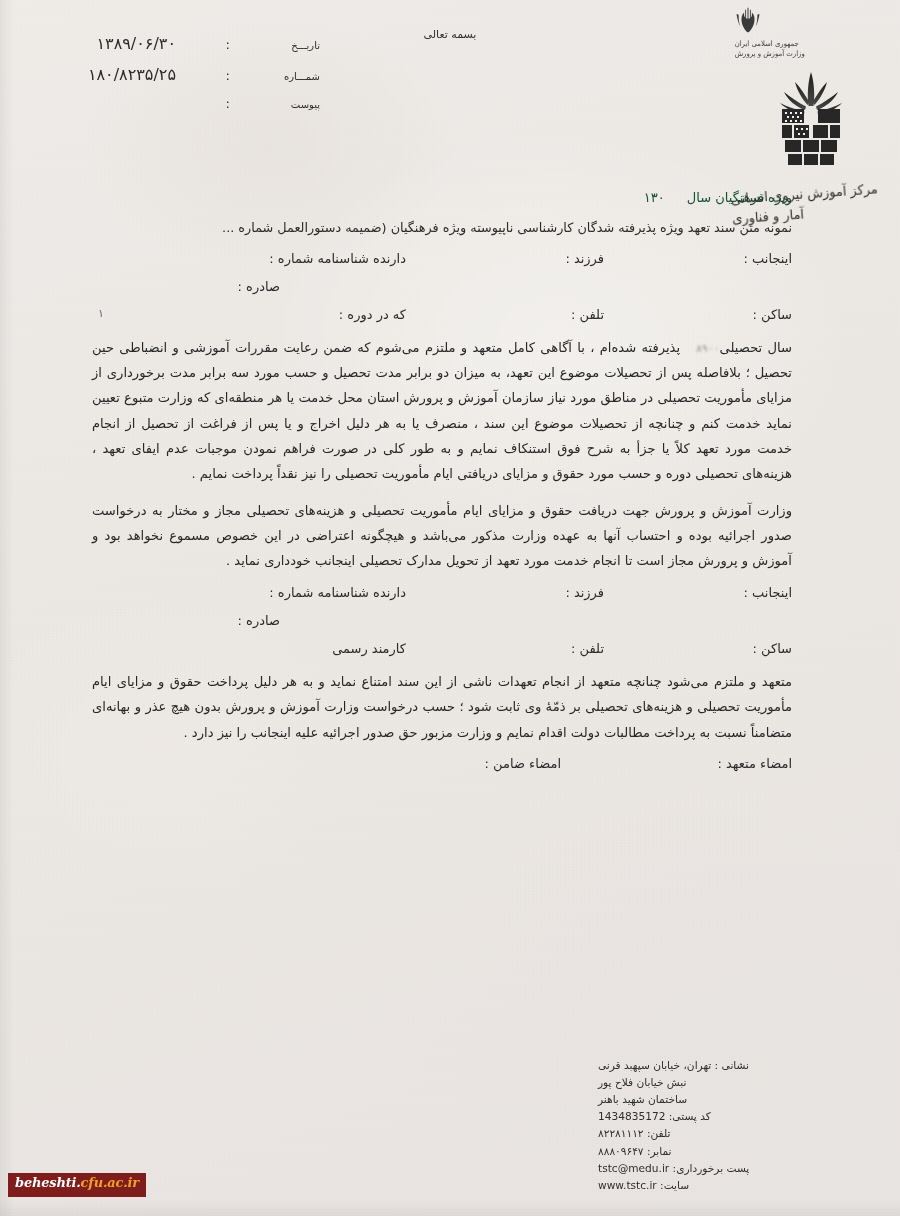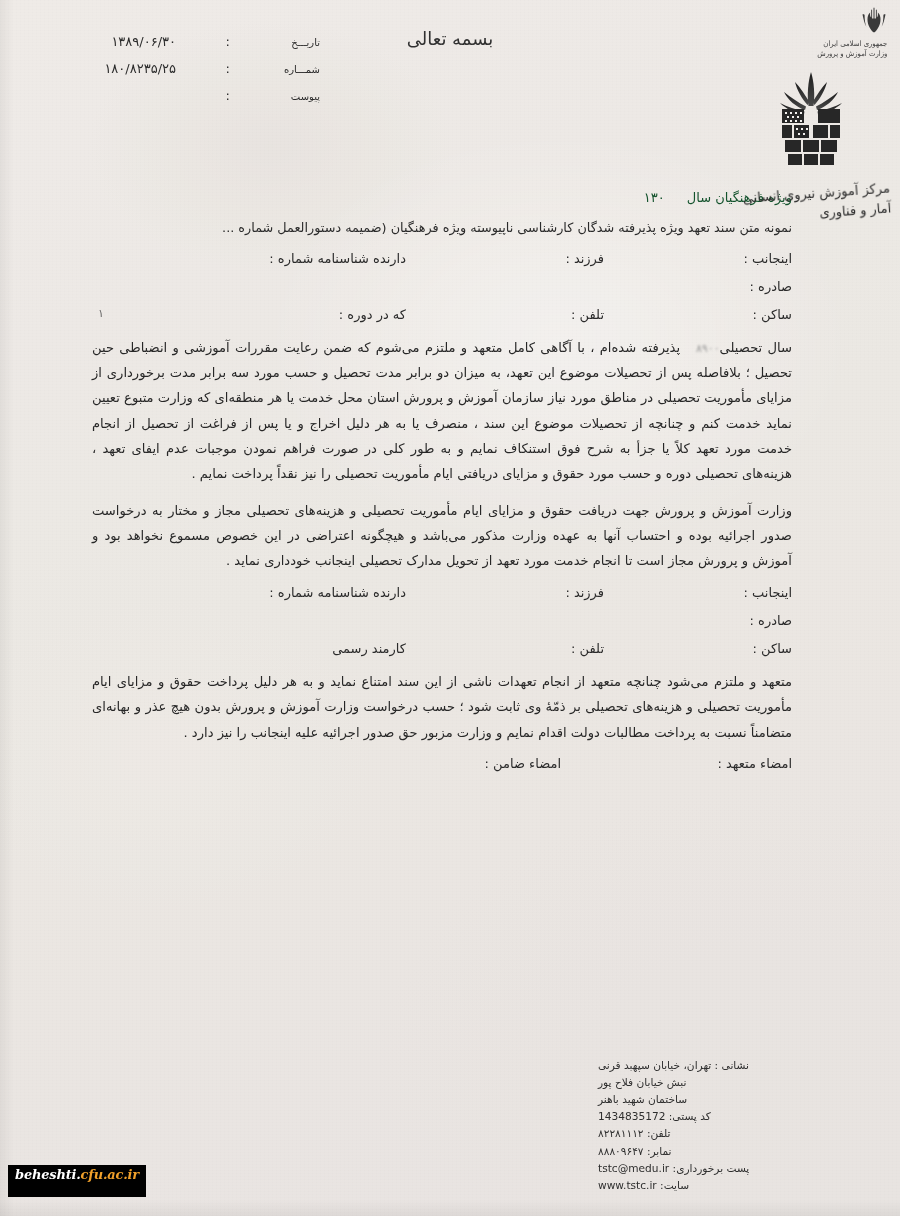--- a/index.html
+++ b/index.html
@@ -43,21 +43,21 @@
       repeating-linear-gradient(0deg, rgba(0,0,0,0.012) 0 1px, rgba(0,0,0,0) 1px 3px),
       repeating-linear-gradient(90deg, rgba(0,0,0,0.010) 0 1px, rgba(0,0,0,0) 1px 4px);
     opacity: .6;
   }
   .layer { position: absolute; z-index: 3; }
 
   
   #letterhead {
     top: 4px; left: 728px;
     width: 166px; height: 250px;
-    text-align: right;
+    text-align: left;
     z-index: 4;
   }
   .emblem {
     font-size: 27px; line-height: 1;
     color: #3b3b3b;
     letter-spacing: -2px;
     margin-bottom: 1px;
     filter: blur(.15px);
   }
   .ministry {
@@ -82,21 +82,21 @@
     margin-top: 2px;
     filter: blur(.2px);
     white-space: nowrap;
   }
   .center-name span { display: block; }
 
   
   #basmala {
     top: 28px; left: 0; right: 0;
     text-align: center;
-    font-size: 18px;
+    font-size: 11px;
     color: #303030;
     letter-spacing: .5px;
     filter: blur(.2px);
   }
   #header-meta {
     top: 34px; left: 0;
     width: 320px;
     font-size: 13px;
     color: #2b2b2b;
     filter: blur(.15px);
@@ -109,21 +109,21 @@
   }
   .meta-label {
     width: 86px;
     text-align: justify;
     padding-left: 4px;
     white-space: nowrap;
     font-size: 10px;
   }
   .meta-colon { width: 10px; }
   .meta-value {
-    font-size: 13px;
+    font-size: 16px;
     letter-spacing: .3px;
     padding-right: 44px;
     direction: ltr;
     unicode-bidi: embed;
   }
 
   
   #doc-body {
     top: 190px;
     right: 108px;
@@ -154,21 +154,21 @@
     align-items: baseline;
     font-size: 13px;
     color: #2b2b2b;
     margin-bottom: 13px;
     filter: blur(.15px);
   }
   .field { white-space: nowrap; }
   .f-injaneb { width: 188px; }
   .f-farzand { width: 198px; }
   .f-shenasname { flex: 1; }
-  .field-row.single { margin-bottom: 13px; }
+  .field-row.single { margin-bottom: 13px; justify-content: flex-end; }
   .f-sadere { width: 188px; }
   .f-saken { width: 188px; }
   .f-telefon { width: 198px; }
   .f-dore { flex: 1; }
   .f-karmand { flex: 1; }
   .stray-mark {
     position: absolute;
     left: 6px;
     font-size: 11px;
     color: #6a6a6a;
@@ -219,22 +219,22 @@
     direction: ltr;
     unicode-bidi: embed;
     font-family: "DejaVu Sans", sans-serif;
     letter-spacing: 0;
   }
   #footer-contact .lbl { letter-spacing: .2px; }
 
   
   #watermark {
     bottom: 19px; left: 8px;
-    background: #000000;
-    padding: 3px 7px 16px;
+    background: #7f1d1d;
+    padding: 3px 7px 8px;
     font-family: "DejaVu Serif", serif;
     font-size: 13px;
     font-weight: bold;
     font-style: italic;
     line-height: 1;
     direction: ltr;
     letter-spacing: -.2px;
     z-index: 6;
   }
   #watermark .w1 { color: #ffffff; }

